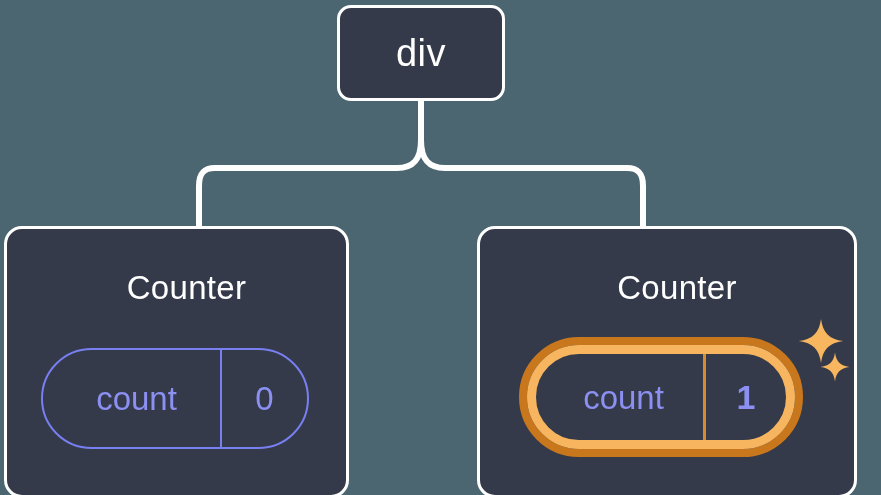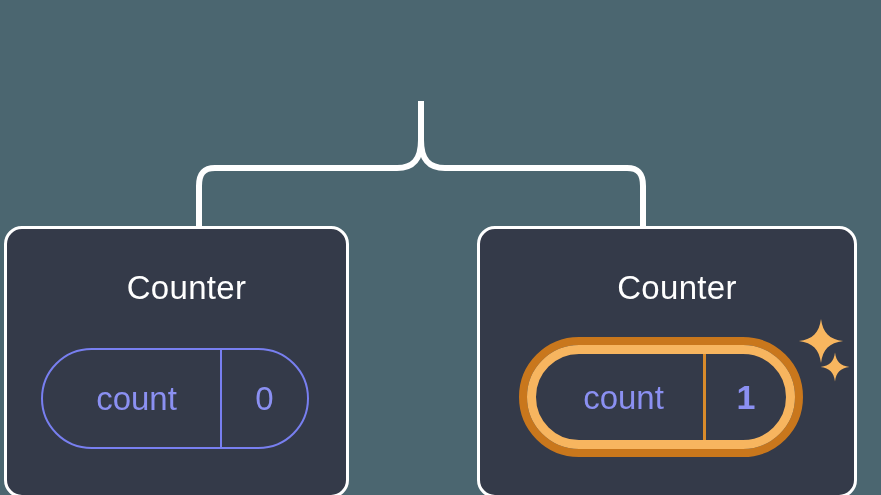--- a/index.html
+++ b/index.html
@@ -182,20 +182,23 @@
 
   <svg id="connector-layer" viewBox="0 0 881 495" width="881" height="495" fill="none" xmlns="http://www.w3.org/2000/svg" aria-hidden="true">
 
     <path d="M 421 101 L 421 140" stroke="#ffffff" stroke-width="6" stroke-linecap="butt"></path>
 
     <path d="M 421 140 C 421 160, 413 168, 397 168 L 215 168 C 203 168, 199 174, 199 186 L 199 226" stroke="#ffffff" stroke-width="6" stroke-linecap="round" fill="none"></path>
 
     <path d="M 421 140 C 421 160, 429 168, 445 168 L 627 168 C 639 168, 643 174, 643 186 L 643 226" stroke="#ffffff" stroke-width="6" stroke-linecap="round" fill="none"></path>
   </svg>
 
+  <div class="node" id="node-root">
+    <span class="root-label">div</span>
+  </div>
 
   <div class="node" id="node-left">
     <div class="node-title">Counter</div>
   </div>
 
   <div class="pill pill-plain">
     <div class="pill-key">count</div>
     <div class="pill-val">0</div>
   </div>
 

